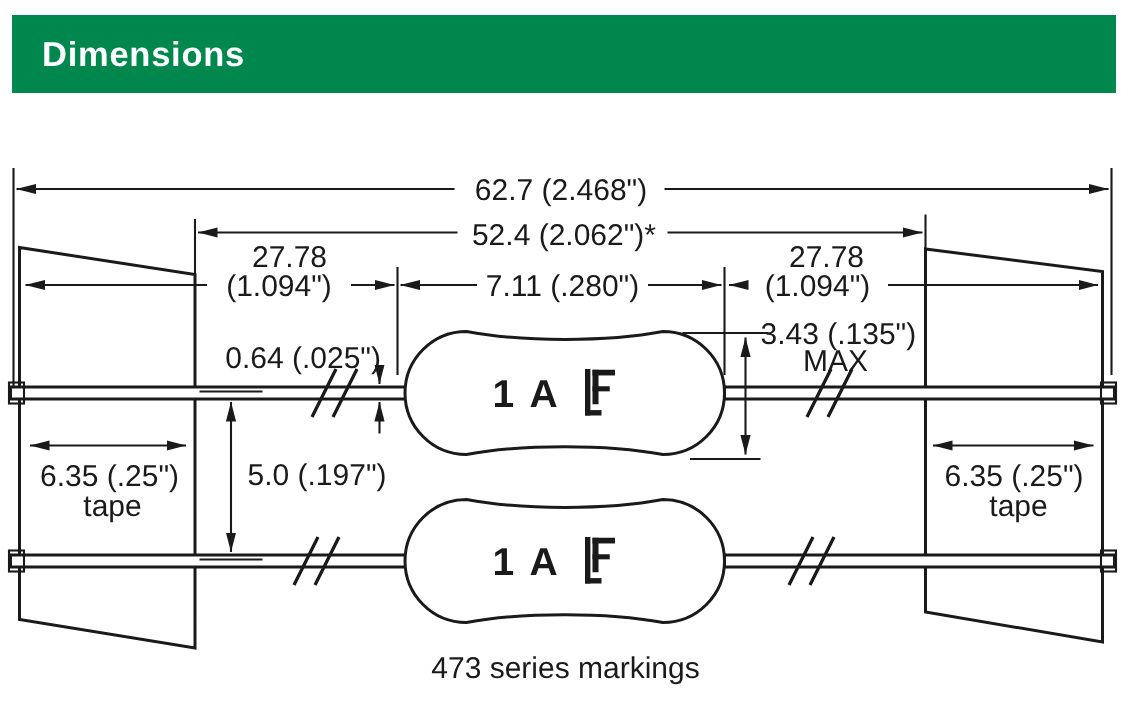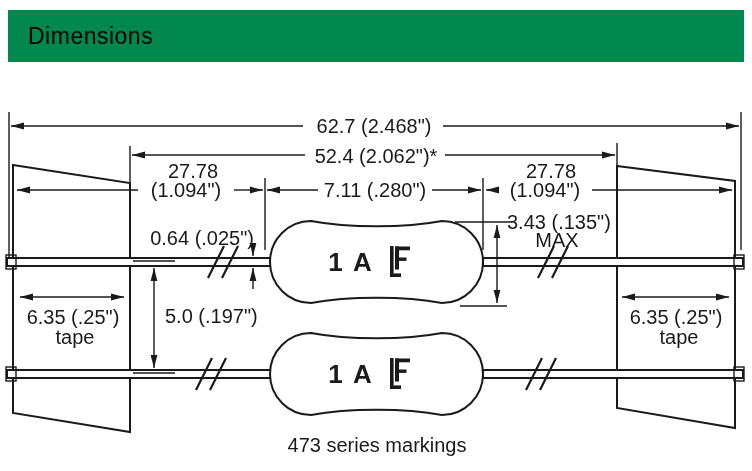--- a/index.html
+++ b/index.html
@@ -2,21 +2,21 @@
 <html><head>
 <meta charset="utf-8">
 <style>
   html,body{margin:0;padding:0;background:#ffffff;}
   body{width:752px;height:471px;position:relative;font-family:"Liberation Sans",sans-serif;overflow:hidden;}
   .header-bar{
     position:absolute;left:8px;top:10px;width:736px;height:52px;
     background:#00874E;display:flex;align-items:center;
   }
   .header-title{
-    color:#000000;font-size:23px;font-weight:normal;padding-left:20px;
+    color:#ffffff;font-size:23px;font-weight:bold;padding-left:20px;
     letter-spacing:0.5px;
   }
   .drawing{position:absolute;left:0;top:0;width:752px;height:471px;}
   svg text{font-family:"Liberation Sans",sans-serif;font-size:20px;fill:#1a1a1a;}
   svg text.rating{font-size:26px;font-weight:bold;letter-spacing:2px;}
   .outline{fill:#ffffff;stroke:#1a1a1a;stroke-width:2;}
   .thin{stroke:#1a1a1a;stroke-width:1.4;fill:none;}
   .dim{stroke:#1a1a1a;stroke-width:1.4;fill:none;}
   .brk{stroke:#1a1a1a;stroke-width:2.2;fill:none;}
 </style>

